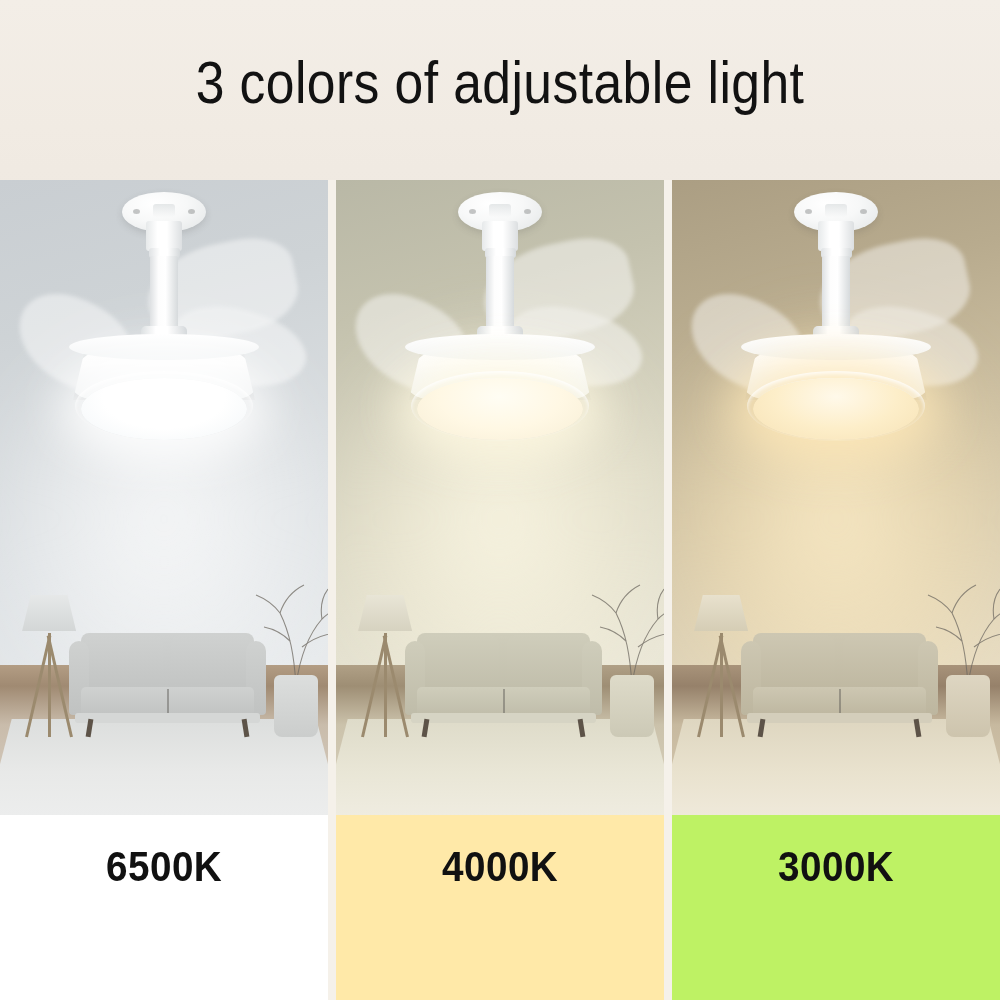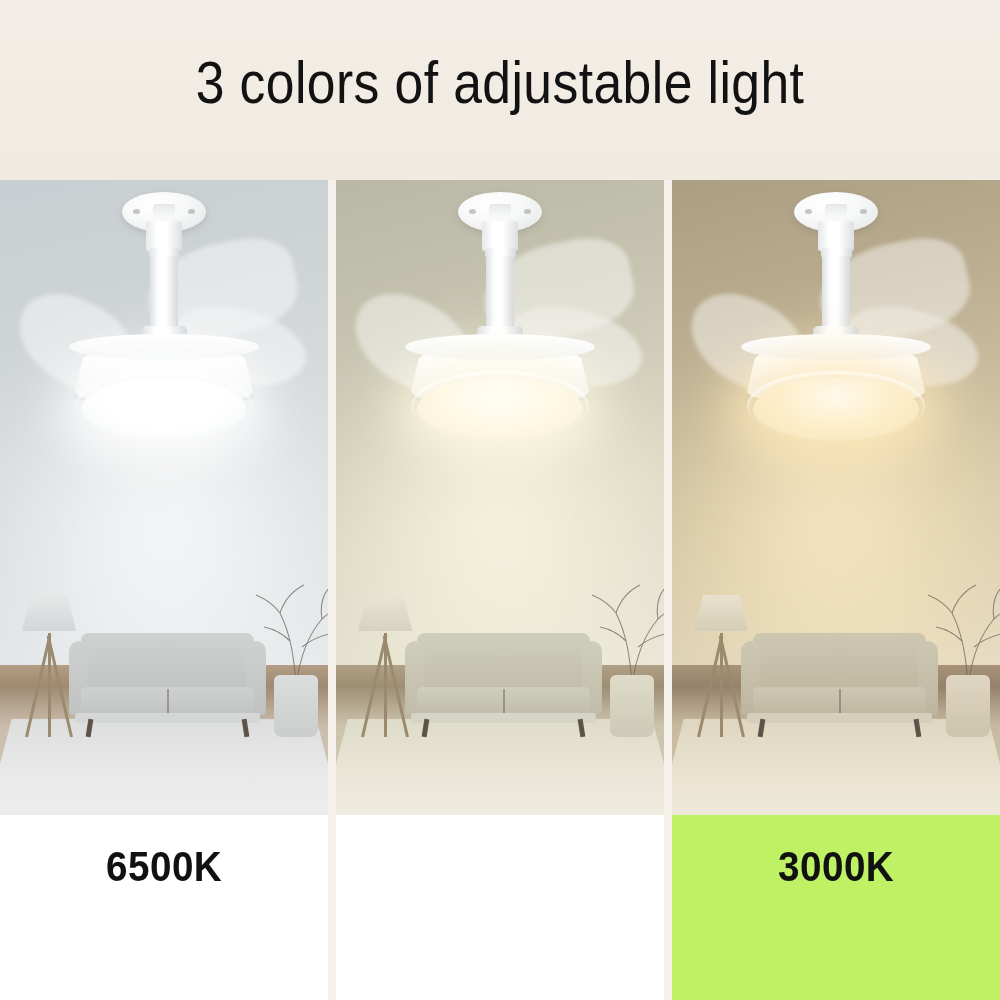--- a/index.html
+++ b/index.html
@@ -484,20 +484,23 @@
               <path d="M82 44 C90 36 98 32 108 30"></path>
               <path d="M82 44 C80 32 82 22 88 14"></path>
               <path d="M50 66 C42 58 34 54 24 52"></path>
               <path d="M62 72 C72 64 82 60 94 58"></path>
             </g>
           </svg>
           <div class="vase-body"></div>
         </div>
       </div>
 
+      <div class="swatch" style="background:#ffe9a8">
+        <span class="swatch-label">4000K</span>
+      </div>
     </div>
 
     <div class="panel p3">
       <div class="scene">
         <div class="wall"></div>
         <div class="lightpool"></div>
 
         <div class="fan">
           <div class="blades">
             <div class="blade b1"></div>

